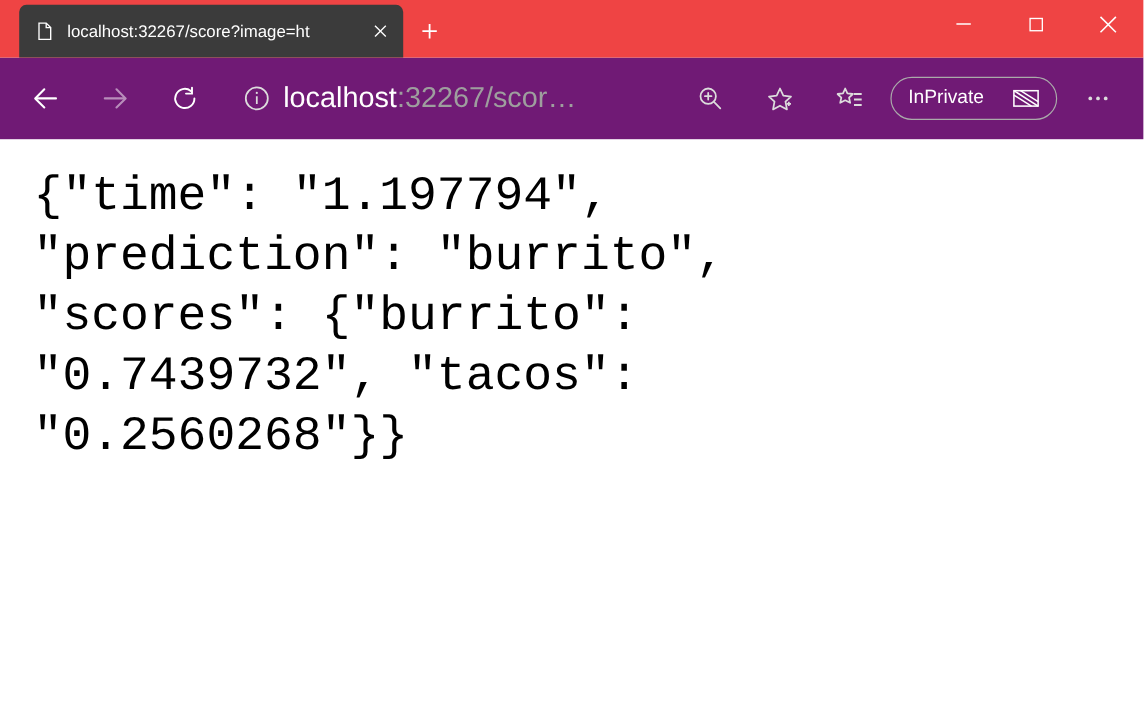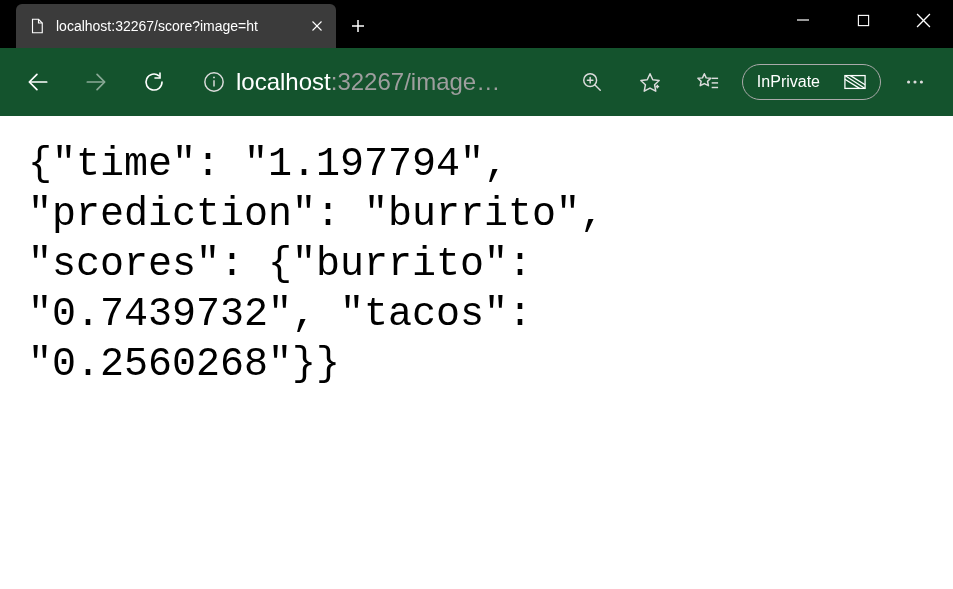--- a/index.html
+++ b/index.html
@@ -5,21 +5,21 @@
     * { margin: 0; padding: 0; box-sizing: border-box; }
     body {
       width: 953px;
       height: 589px;
       font-family: "Segoe UI", sans-serif;
       background: #fff;
       overflow: hidden;
     }
     .titlebar {
       height: 48px;
-      background: #000000;
+      background: #ef4444;
       display: flex;
       align-items: flex-start;
       position: relative;
     }
     .tab {
       margin-top: 4px;
       margin-left: 16px;
       height: 44px;
       width: 320px;
       background: #3b3b3b;
@@ -69,21 +69,21 @@
       height: 40px;
       display: flex;
     }
     .winctrls .wc {
       width: 60px; height: 40px;
       display:flex; align-items:center; justify-content:center;
       color:#fff;
     }
     .toolbar {
       height: 68px;
-      background: #14532d;
+      background: #701a75;
       display: flex;
       align-items: center;
       padding: 0 14px;
       gap: 10px;
       color: #fff;
     }
     .tbtn {
       width: 48px; height: 48px;
       display:flex; align-items:center; justify-content:center;
       color:#dcdcdc;
@@ -207,21 +207,21 @@
   <div class="addrwrap">
     <span class="info-icon">
       <svg viewBox="0 0 24 24" width="22" height="22" stroke="#dcdcdc" stroke-width="1.6" fill="none">
         <circle cx="12" cy="12" r="10"></circle>
         <line x1="12" y1="10" x2="12" y2="17"></line>
         <circle cx="12" cy="7" r="1" fill="#dcdcdc" stroke="none"></circle>
       </svg>
     </span>
     <span class="addr">
       <span style="color:#fff;">localhost</span>
-        <span class="dim">:32267/image…</span>
+        <span class="dim">:32267/scor…</span>
     </span>
   </div>
 
   <div class="right-tools">
     <div class="tbtn">
       <svg viewBox="0 0 24 24" width="22" height="22" stroke="#dcdcdc" stroke-width="1.6" fill="none" stroke-linecap="round">
         <circle cx="10" cy="10" r="7"></circle>
           <line x1="21" y1="21" x2="15" y2="15"></line>
         <line x1="7" y1="10" x2="13" y2="10"></line>
           <line x1="10" y1="7" x2="10" y2="13"></line>

